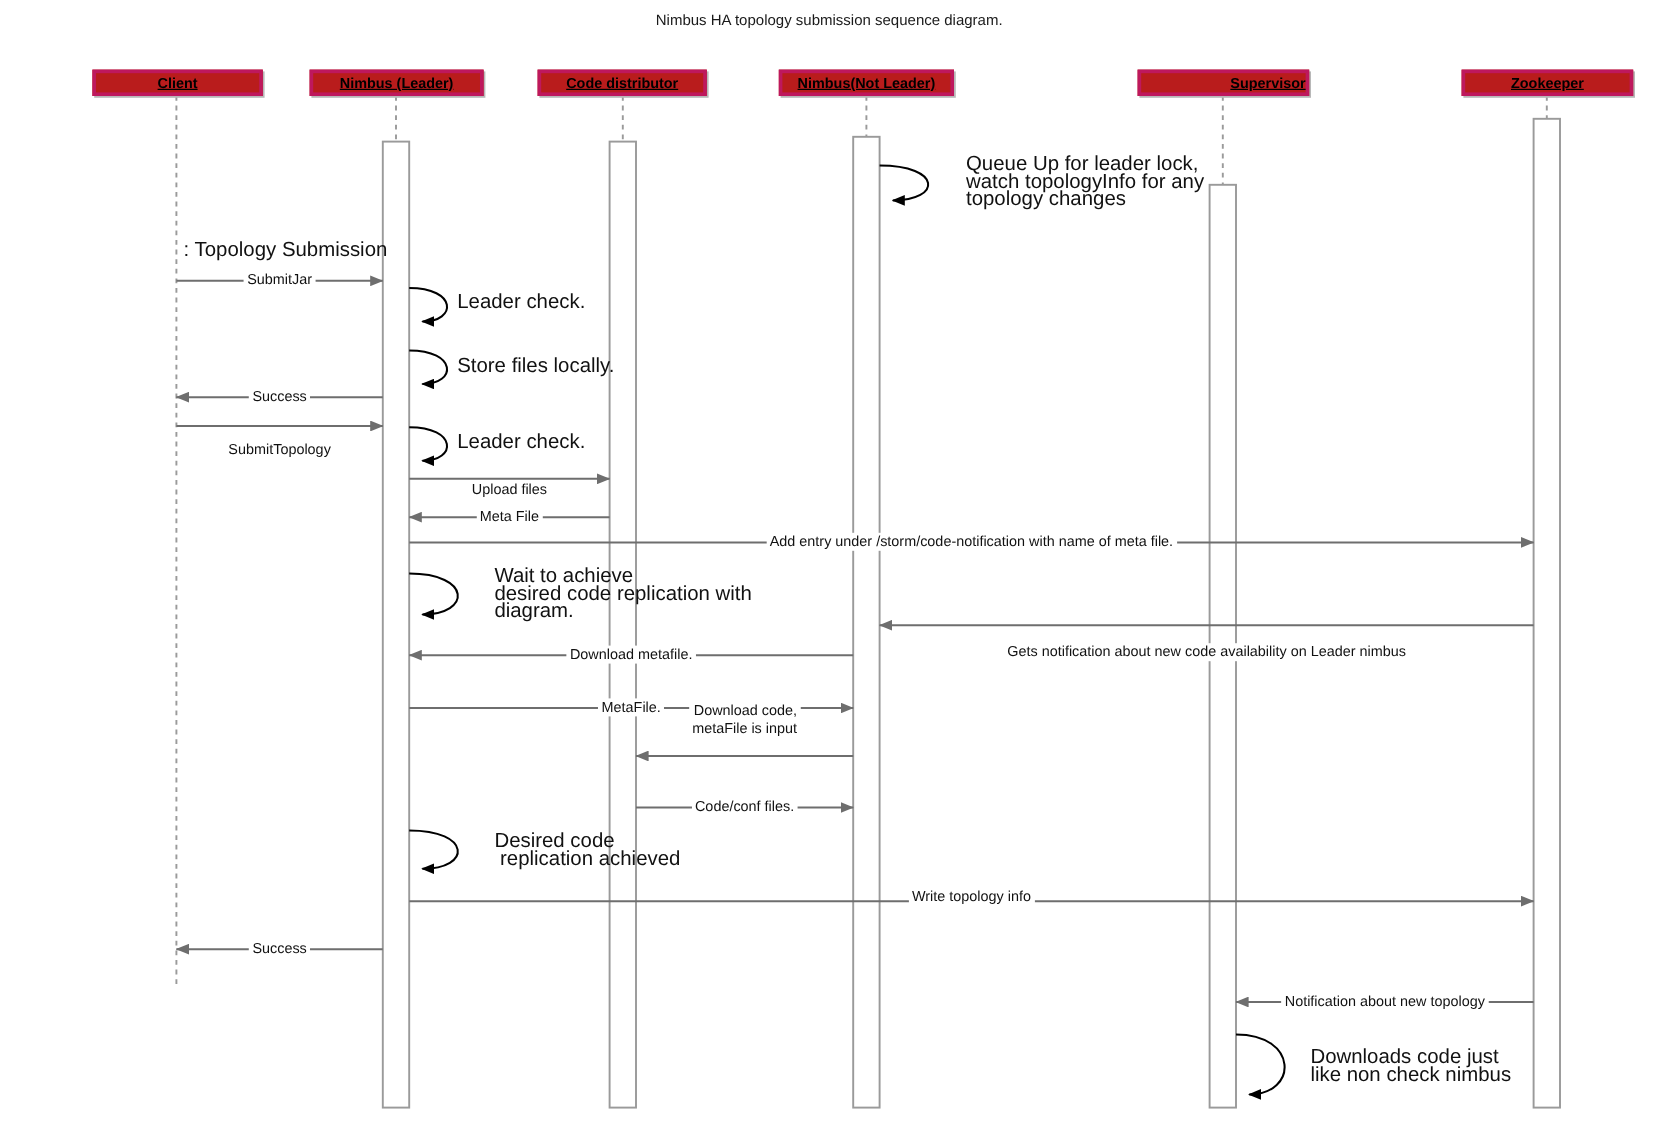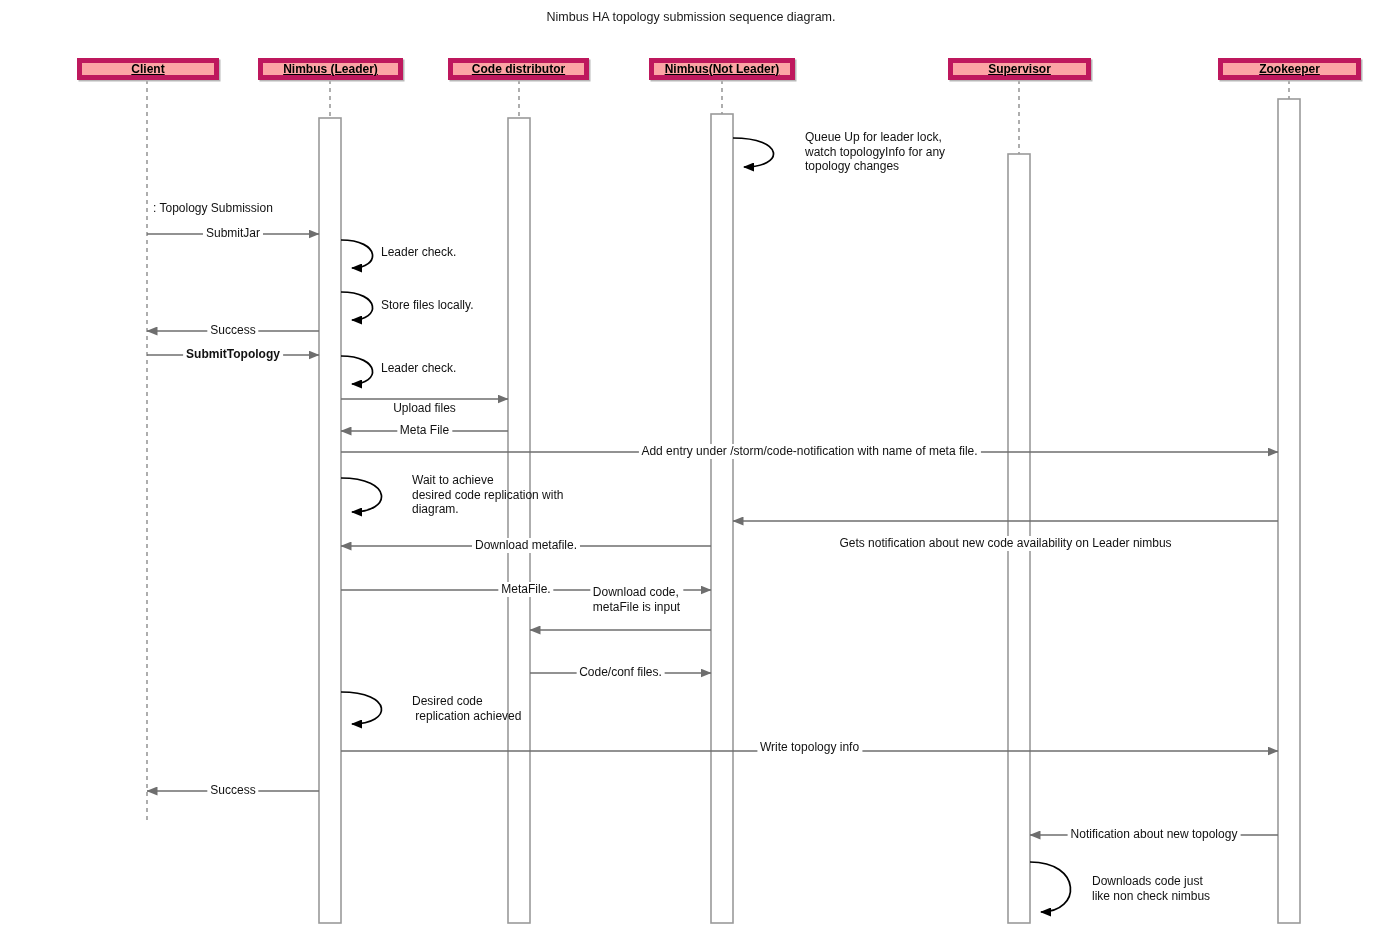--- a/index.html
+++ b/index.html
@@ -29,22 +29,22 @@
     left: 0;
     width: 1382px;
     text-align: center;
     font-size: 12.5px;
     color: #1a1a1a;
     white-space: pre;
   }
   .participant-box {
     position: absolute;
     box-sizing: border-box;
-    background: #fca5a5;
-    border: 5px solid #be185d;
+    background: #b91c1c;
+    border: 3px solid #be185d;
     box-shadow: 1.5px 1.5px 0 0 #b8b8b8;
     height: 22px;
     display: flex;
     align-items: center;
     justify-content: center;
   }
   .participant-label {
     font-size: 12px;
     font-weight: bold;
     color: #000000;
@@ -54,24 +54,24 @@
   }
   .msg-label {
     position: absolute;
     font-size: 12px;
     color: #111111;
     white-space: pre;
     line-height: 14.5px;
     background: #ffffff;
     padding: 0 3px;
   }
-  .msg-label.center { transform: translateX(-50%); text-align: left; }
+  .msg-label.center { transform: translateX(-50%); text-align: right; }
   .note-label {
     position: absolute;
-    font-size: 12px;
+    font-size: 17px;
     color: #111111;
     white-space: pre;
     line-height: 14.5px;
   }
   .note-label.left   { text-align: left; }
 </style>
 </head>
 <body>
 
 <div id="diagram-root">
@@ -138,38 +138,38 @@
       </div>
       <div class="participant-box" style="left: 258px; top: 58px; width: 145px;">
         <span class="participant-label">Nimbus (Leader)</span>
       </div>
       <div class="participant-box" style="left: 448px; top: 58px; width: 141px;">
         <span class="participant-label">Code distributor</span>
       </div>
       <div class="participant-box" style="left: 649px; top: 58px; width: 146px;">
         <span class="participant-label">Nimbus(Not Leader)</span>
       </div>
-      <div class="participant-box" style="left: 948px; top: 58px; width: 143px;">
+      <div class="participant-box" style="left: 948px; top: 58px; width: 143px; justify-content: flex-end;">
         <span class="participant-label">Supervisor</span>
       </div>
       <div class="participant-box" style="left: 1218px; top: 58px; width: 143px;">
         <span class="participant-label">Zookeeper</span>
       </div>
     </div>
   <div id="labels-layer">
       <div class="msg-label center" style="left: 233px; top: 226px;">SubmitJar</div>
       <div class="msg-label center" style="left: 233px; top: 323px;">Success</div>
-      <div class="msg-label center" style="left: 233px; top: 347px; font-weight: bold;">SubmitTopology</div>
+      <div class="msg-label center" style="left: 233px; top: 367px;">SubmitTopology</div>
       <div class="msg-label center" style="left: 424.5px; top: 391px; margin-top: 10px;">Upload files</div>
       <div class="msg-label center" style="left: 424.5px; top: 423px;">Meta File</div>
       <div class="msg-label center" style="left: 809.5px; top: 444px;">Add entry under /storm/code-notification with name of meta file.</div>
       <div class="msg-label center" style="left: 1005.5px; top: 536px;">Gets notification about new code availability on Leader nimbus</div>
       <div class="msg-label center" style="left: 526px; top: 538px;">Download metafile.</div>
       <div class="msg-label center" style="left: 526px; top: 582px;">MetaFile.</div>
-      <div class="msg-label center" style="left: 620.5px; top: 585px; margin-left: 16px;">Download code,
+      <div class="msg-label center" style="left: 620.5px; top: 585px;">Download code,
 metaFile is input</div>
       <div class="msg-label center" style="left: 620.5px; top: 665px;">Code/conf files.</div>
       <div class="msg-label center" style="left: 809.5px; top: 740px;">Write topology info</div>
       <div class="msg-label center" style="left: 233px; top: 783px;">Success</div>
       <div class="msg-label center" style="left: 1154px; top: 827px;">Notification about new topology</div>
       <div class="note-label left" style="left: 805px; top: 130px;">Queue Up for leader lock,
 watch topologyInfo for any
 topology changes</div>
       <div class="note-label left" style="left: 381px; top: 245px;">Leader check.</div>
       <div class="note-label left" style="left: 381px; top: 298px;">Store files locally.</div>

